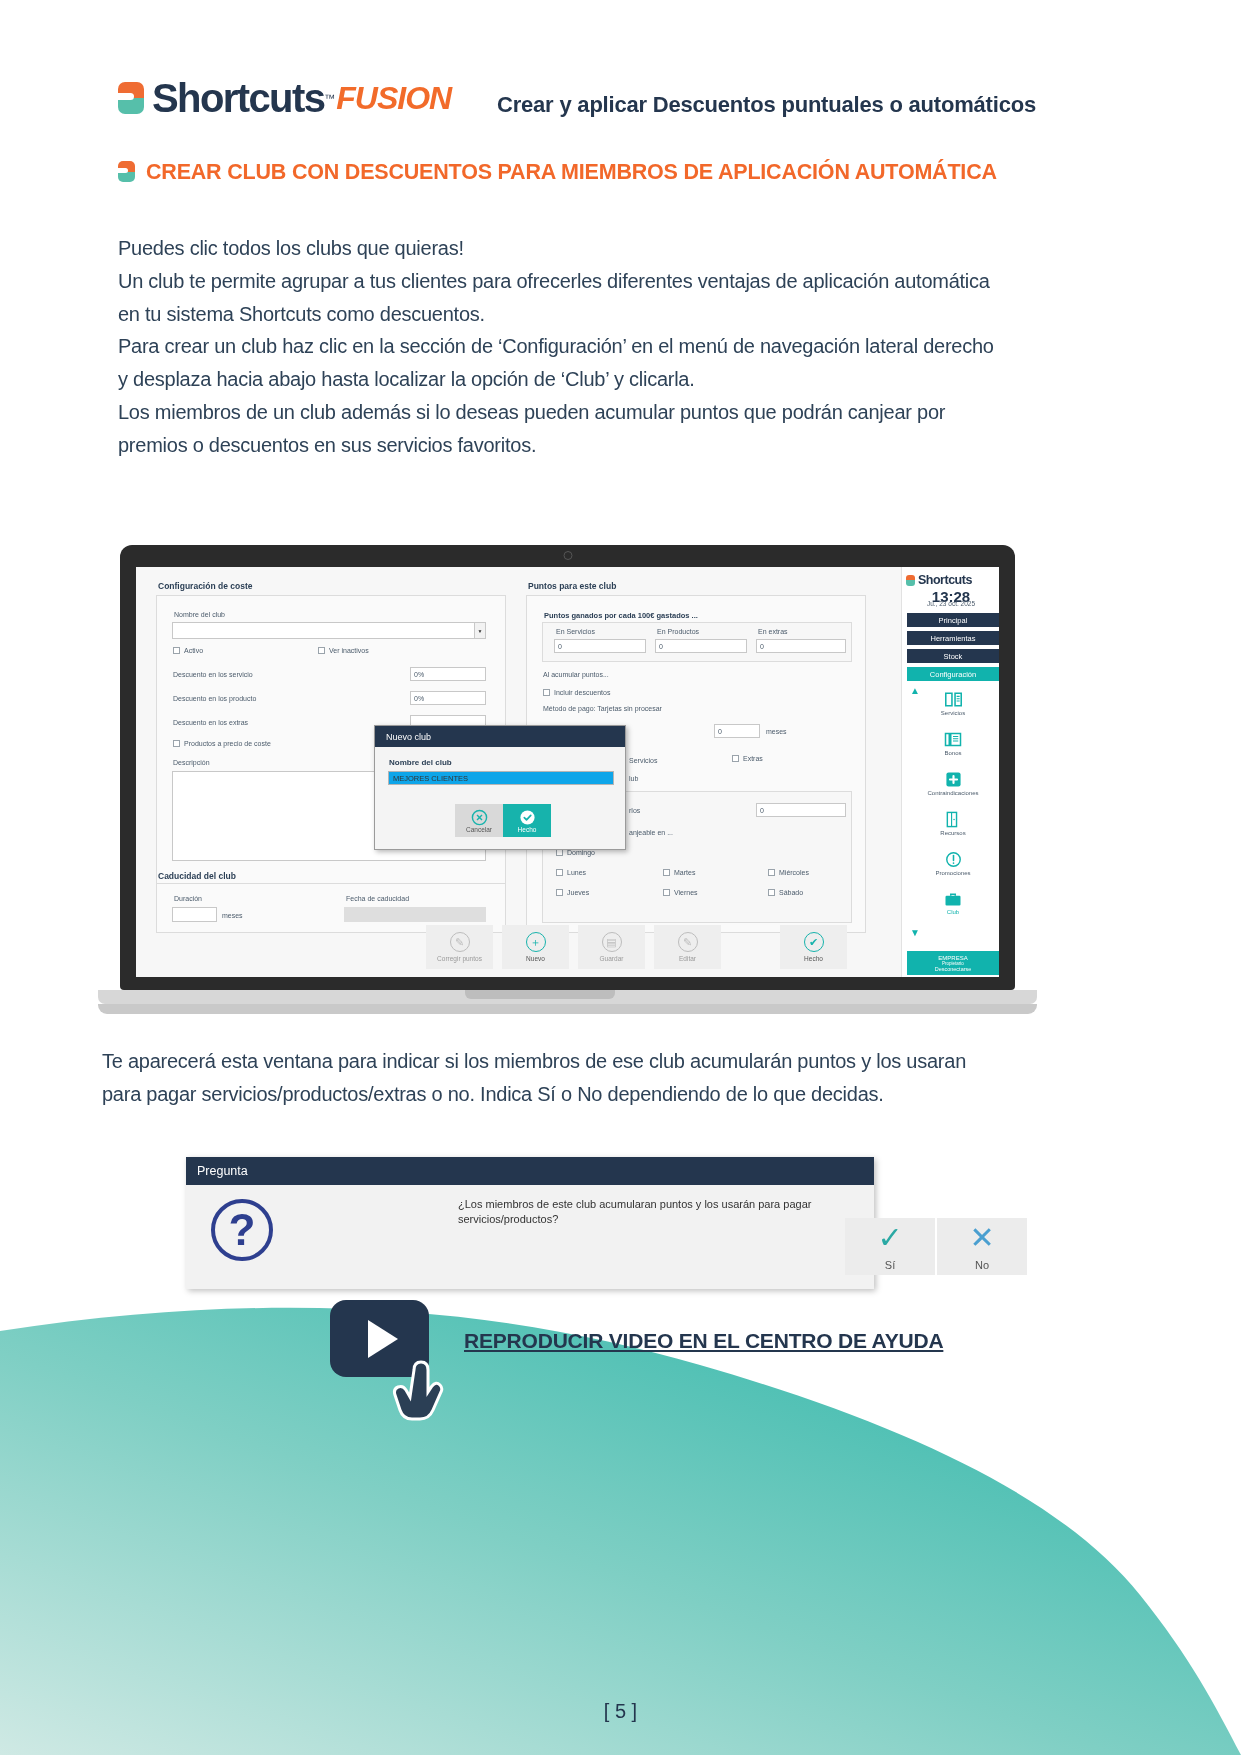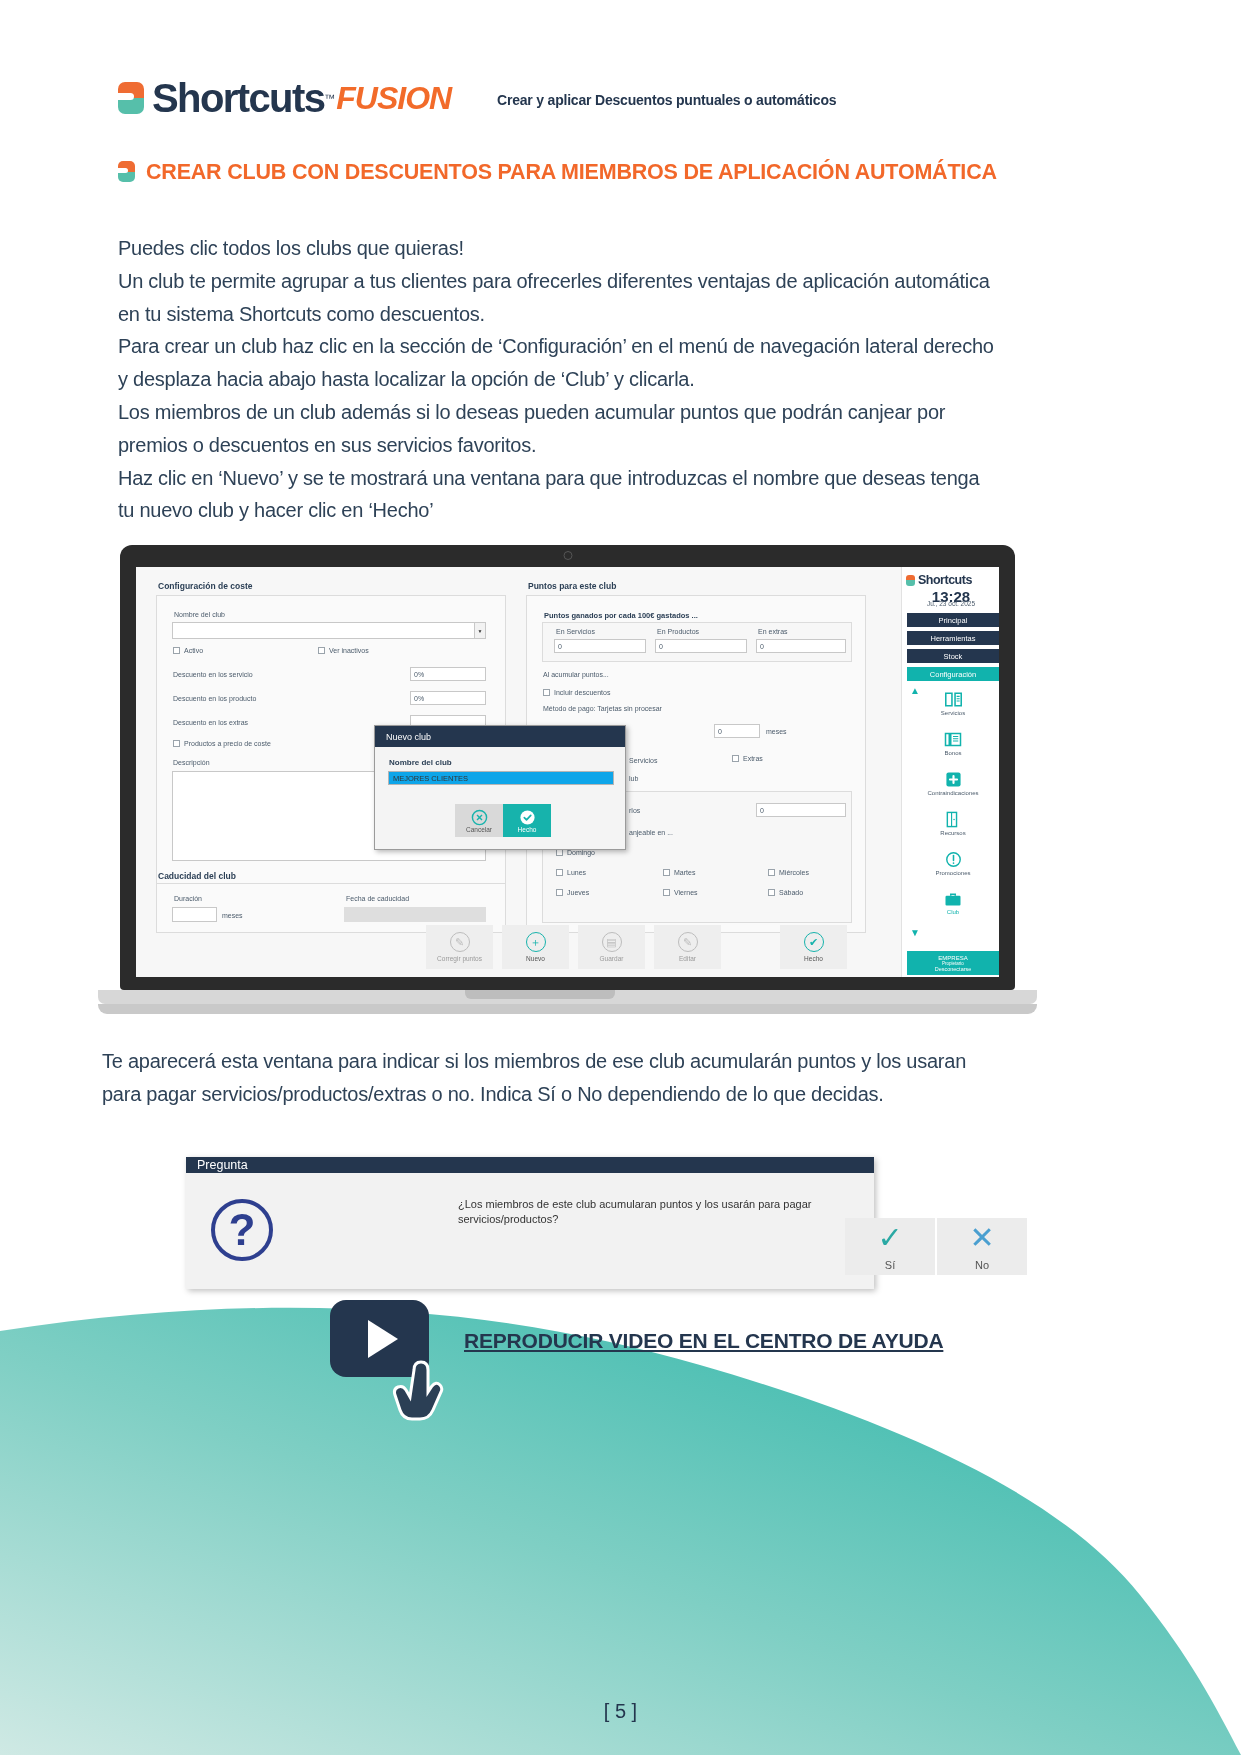--- a/index.html
+++ b/index.html
@@ -16,21 +16,21 @@
   .logo-mark .top { position:absolute; left:0; top:0; width:26px; height:16px;
       background:#ef6c33; border-radius:7px 7px 0 0; }
   .logo-mark .bot { position:absolute; left:0; top:16px; width:26px; height:16px;
       background:#56bfaa; border-radius:0 0 7px 7px; }
   .logo-mark .notch { position:absolute; left:0; top:11px; width:16px; height:7px;
       background:#ffffff; border-radius:0 4px 4px 0; }
   .logo-shortcuts { font-size:40px; font-weight:bold; color:#24364e; letter-spacing:-1.6px; line-height:1; }
   .logo-tm { font-size:11px; vertical-align:super; color:#24364e; }
   .logo-fusion { font-size:32px; font-weight:bold; font-style:italic; color:#f26b2a;
       letter-spacing:-1px; line-height:1; margin-left:1px; }
-  .header-title { position:absolute; left:497px; top:92px; font-size:14px; font-weight:bold;
+  .header-title { position:absolute; left:497px; top:92px; font-size:22px; font-weight:bold;
       color:#24364e; letter-spacing:-0.2px; }
 
   
   .section-title { position:absolute; left:118px; top:158px; width:880px; display:flex; }
   .sec-mark { width:17px; height:21px; position:relative; margin-right:11px; margin-top:3px; flex:none; }
   .sec-mark .top { position:absolute; left:0; top:0; width:17px; height:10.5px;
       background:#ef6c33; border-radius:5px 5px 0 0; }
   .sec-mark .bot { position:absolute; left:0; top:10.5px; width:17px; height:10.5px;
       background:#56bfaa; border-radius:0 0 5px 5px; }
   .sec-mark .notch { position:absolute; left:0; top:7px; width:10px; height:5px;
@@ -129,21 +129,21 @@
   .sb-foot .l2 { font-size:4.5px; }
   .sb-foot .l3 { font-size:5.5px; }
 
   
   .mid-text { position:absolute; left:102px; top:1045px; width:900px; }
   .mid-text p { margin:0; font-size:20px; line-height:1.64; color:#2e4257; letter-spacing:-0.25px; }
 
   
   .pregunta { position:absolute; left:186px; top:1157px; width:688px; height:132px;
       background:#f2f2f2; box-shadow:2px 2px 6px rgba(0,0,0,.25); }
-  .pregunta-title { height:16px; background:#24364e; color:#ffffff; font-size:12.5px;
+  .pregunta-title { height:28px; background:#24364e; color:#ffffff; font-size:12.5px;
       display:flex; align-items:center; padding-left:11px; }
   .q-mark { position:absolute; left:25px; top:42px; width:62px; height:62px; border-radius:50%;
       border:4px solid #2e3f8f; color:#2e3f8f; font-size:44px; font-weight:bold;
       display:flex; align-items:center; justify-content:center; line-height:1; }
   .q-text { position:absolute; left:272px; top:40px; width:390px; font-size:11px;
       color:#333; line-height:1.35; }
   .q-btn { position:absolute; top:61px; width:90px; height:57px; background:#ececec;
       display:flex; flex-direction:column; align-items:center; justify-content:center; }
   .q-btn.yes { left:659px; }
   .q-btn.no { left:751px; }
@@ -190,21 +190,20 @@
       <span class="notch"></span>
   </span>
   <span class="sec-text">CREAR CLUB CON DESCUENTOS PARA MIEMBROS DE APLICACIÓN AUTOMÁTICA</span>
 </div>
 
 <div class="body-text">
   <p>Puedes clic todos los clubs que quieras!</p>
   <p>Un club te permite agrupar a tus clientes para ofrecerles diferentes ventajas de aplicación automática en tu sistema Shortcuts como descuentos.</p>
   <p>Para crear un club haz clic en la sección de ‘Configuración’ en el menú de navegación lateral derecho y desplaza hacia abajo hasta localizar la opción de ‘Club’ y clicarla.</p>
   <p>Los miembros de un club además si lo deseas pueden acumular puntos que podrán canjear por premios o descuentos en sus servicios favoritos.</p>
-  <p>Haz clic en ‘Nuevo’ y se te mostrará una ventana para que introduzcas el nombre que deseas tenga tu nuevo club y hacer clic en ‘Hecho’</p>
 </div>
 
 <div class="laptop">
   <div class="laptop-body">
     <div class="laptop-cam"></div>
     <div class="laptop-screen">
 
       <div class="app-main">
 
         <div class="panel-title" style="left:22px; top:14px;">Configuración de coste</div>

